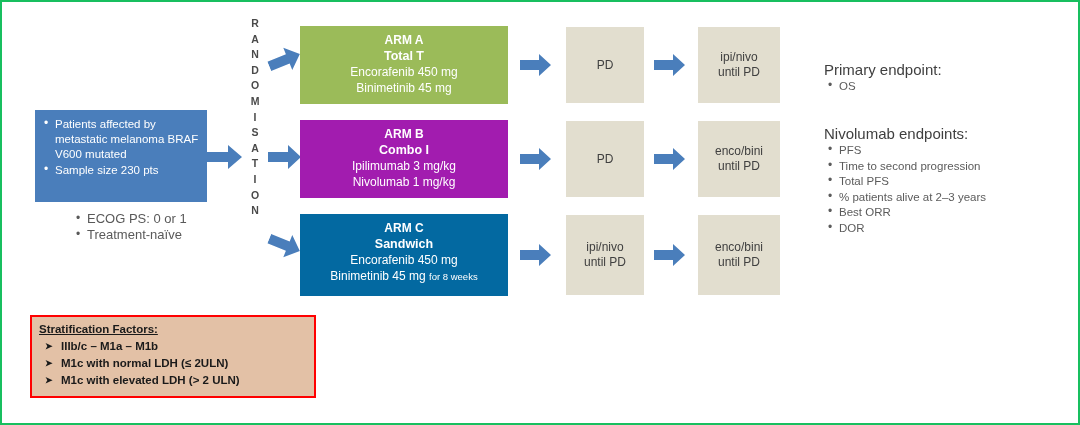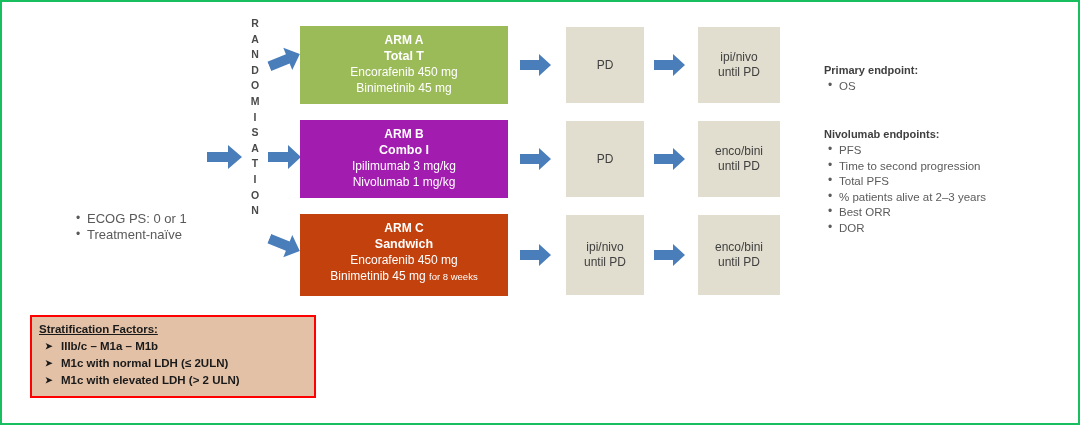--- a/index.html
+++ b/index.html
@@ -130,21 +130,21 @@
   }
   .arm .t4 {
     font-size: 12px;
     line-height: 16px;
   }
   .arm .small {
     font-size: 9.5px;
   }
   #arm-a { top: 24px;  height: 78px; background: #9BBB59; }
   #arm-b { top: 118px; height: 78px; background: #a21caf; }
-  #arm-c { top: 212px; height: 82px; background: #c2410c; }
+  #arm-c { top: 212px; height: 82px; background: #0369a1; }
 
   
   .stage {
     position: absolute;
     background: #E2DECF;
     box-sizing: border-box;
     color: #404040;
     font-size: 12px;
     line-height: 15px;
     text-align: center;
@@ -154,22 +154,22 @@
   }
   .stage span { display: block; }
 
   
   .endpoints {
     position: absolute;
     left: 822px;
     width: 240px;
   }
   .ep-title {
-    font-size: 11px;
-    font-weight: bold;
+    font-size: 15px;
+    font-weight: normal;
     color: #3f3f3f;
     line-height: 16px;
     margin-bottom: 1px;
   }
   .endpoints ul {
     margin: 0;
     padding: 0 0 0 15px;
     list-style: none;
   }
   .endpoints li {
@@ -228,20 +228,26 @@
     top: 0px;
     font-size: 9px;
     color: #1a1a1a;
   }
 </style>
 </head>
 <body>
 
 <div id="canvas">
 
+  <div class="pop-box">
+    <ul>
+      <li>Patients affected by metastatic melanoma BRAF V600 mutated</li>
+      <li>Sample size 230 pts</li>
+    </ul>
+  </div>
   <div class="pop-sub">
     <ul>
       <li>ECOG PS: 0 or 1</li>
       <li>Treatment-naïve</li>
     </ul>
   </div>
 
   <div class="arrow" style="left:205px; top:142px;">
     <svg width="36" height="26" viewBox="0 0 36 26">
       <path d="M0,8 L21,8 L21,1 L35,13 L21,25 L21,18 L0,18 Z" fill="#4A7EBB"></path>

